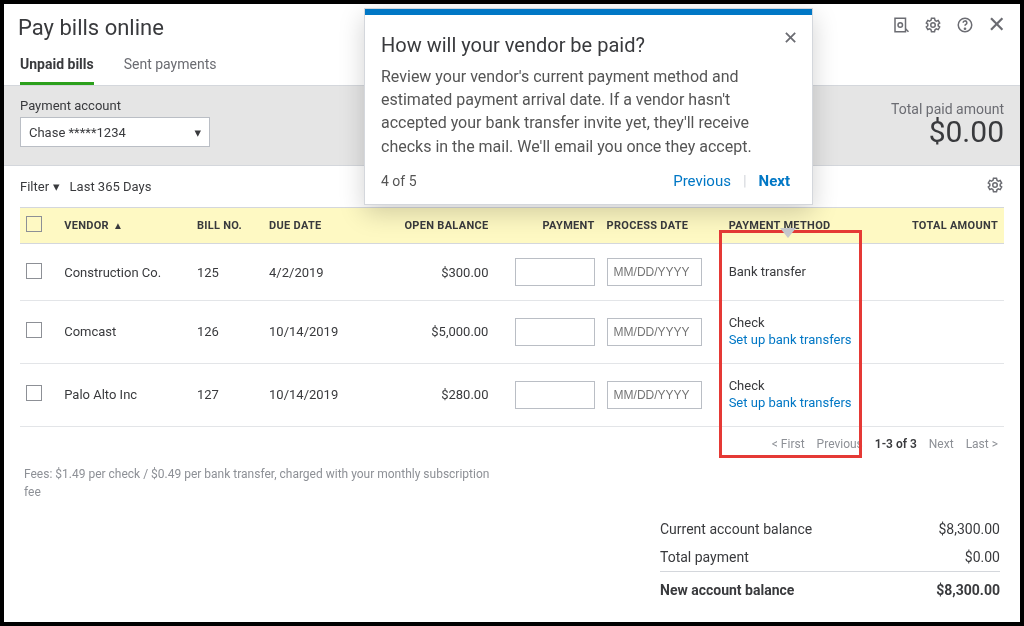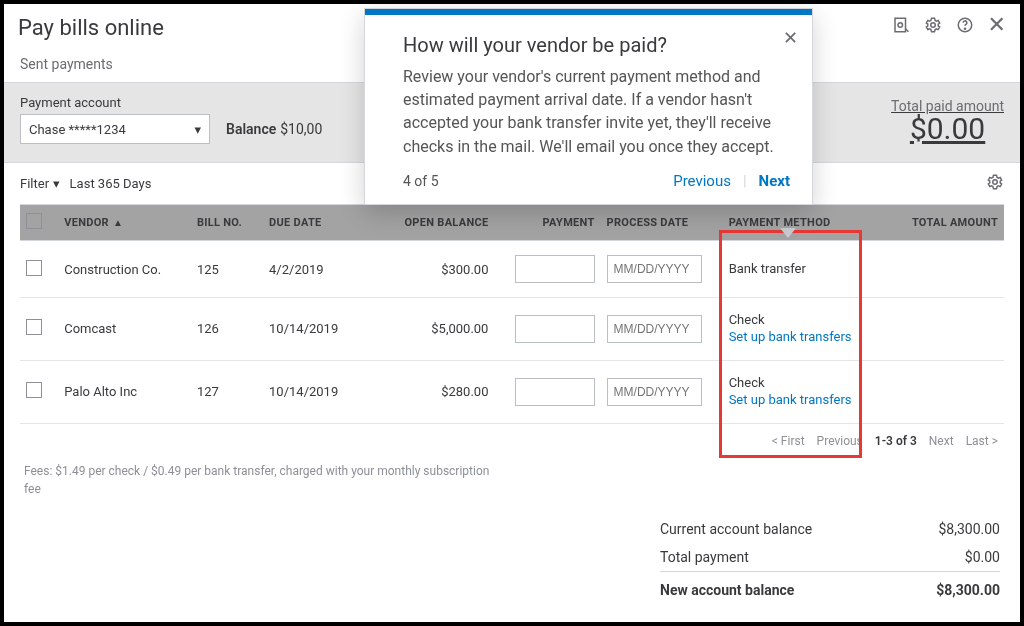--- a/index.html
+++ b/index.html
@@ -11,29 +11,29 @@
   .header-icons span, .header-icons svg { font-size:18px; cursor:pointer; }
   .tabs { display:flex; gap:30px; padding:0 16px; border-bottom:1px solid #d4d7dc; }
   .tab { padding:6px 0 10px 0; font-size:14px; color:#6b6c72; cursor:pointer; }
   .tab.active { color:#393a3d; font-weight:700; border-bottom:3px solid #2ca01c; }
   .accountbar { display:flex; align-items:flex-end; padding:12px 16px 18px 16px; background:#e5e5e5; border-bottom:1px solid #d4d7dc; }
   .fieldgroup label { font-size:13px; display:block; margin-bottom:4px; color:#393a3d; }
   .select { width:190px; height:30px; border:1px solid #babec5; background:#fff; display:flex; align-items:center; justify-content:space-between; padding:0 8px; font-size:13px; cursor:pointer; }
   .balance { margin-left:16px; font-size:14px; color:#393a3d; display:flex; align-items:center; height:30px;}
   .balance strong { font-weight:600; margin-right:4px; }
   .spacer { flex:1; }
-  .totalpaid { text-align:center;text-decoration:underline; }
+  .totalpaid { text-align:right; }
   .totalpaid .lbl { font-size:14px; color:#6b6c72; }
   .totalpaid .amt { font-size:30px; font-weight:400; color:#393a3d; line-height:1; }
   .toolbar { display:flex; align-items:center; padding:10px 16px; font-size:13px; color:#393a3d; }
   .filter-btn { display:flex; align-items:center; gap:4px; font-weight:400; cursor:pointer; }
   .range { margin-left:10px; }
   .gear-right { margin-left:auto; color:#6b6c72; cursor:pointer; }
   table { width:calc(100% - 32px); margin:0 16px; border-collapse:collapse; font-size:13px; }
-  thead th { text-align:left; font-weight:700; font-size:11px; color:#393a3d; padding:8px 6px; border-top:1px solid #d4d7dc; border-bottom:1px solid #d4d7dc; background:#a3a3a3; letter-spacing:.3px; white-space:nowrap;}
+  thead th { text-align:left; font-weight:700; font-size:11px; color:#393a3d; padding:8px 6px; border-top:1px solid #d4d7dc; border-bottom:1px solid #d4d7dc; background:#fef9c3; letter-spacing:.3px; white-space:nowrap;}
   thead th.right, tbody td.right { text-align:right; }
   tbody td { padding:14px 6px; border-bottom:1px solid #e3e5e8; vertical-align:middle; color:#393a3d;}
   .chk { width:16px; height:16px; border:1px solid #8d9096; display:inline-block; }
   .sort-arrow { font-size:10px; margin-left:4px;}
   input.cell-in { width:80px; height:28px; border:1px solid #babec5; padding:0 6px; font-size:13px; }
   input.cell-date { width:95px; height:28px; border:1px solid #babec5; padding:0 6px; font-size:12px; color:#8d9096; }
   .link { color:#0077c5; cursor:pointer; font-size:13px; }
   .paymethod-cell { line-height:1.3; }
   .paymethod-cell .pm { color:#393a3d; }
   .highlight { position:absolute; border:3px solid #e53935; pointer-events:none; }
@@ -41,21 +41,21 @@
   .pager { display:flex; justify-content:flex-end; align-items:center; gap:12px; padding:10px 22px; font-size:12px; color:#8d9096; }
   .pager .cur { color:#393a3d; font-weight:600; }
   .pager span { cursor:default; }
   .fees { padding:4px 20px; font-size:12px; color:#8d9096; line-height:1.5; max-width:520px;}
   .summary { position:absolute; right:20px; bottom:18px; width:340px; font-size:14px; }
   .summary .row { display:flex; justify-content:space-between; padding:6px 0; }
   .summary .row.bold { font-weight:700; border-top:1px solid #d4d7dc; padding-top:10px;}
   
   .popover { position:absolute; left:360px; top:4px; width:449px; background:#fff; border:1px solid #d4d7dc; box-shadow:0 8px 24px rgba(0,0,0,.18); }
   .popover .bar { height:6px; background:#0077c5; }
-  .popover .body { padding:18px 22px 14px 38px; }
+  .popover .body { padding:18px 22px 14px 16px; }
   .popover h2 { font-size:20px; font-weight:400; margin:0 0 8px 0; color:#393a3d;}
   .popover p { font-size:16px; color:#555; margin:0 0 14px 0; line-height:1.45; }
   .popover .close-x { position:absolute; right:14px; top:18px; font-size:18px; color:#6b6c72; cursor:pointer;}
   .popover .foot { display:flex; align-items:center; }
   .popover .step { font-size:14px; color:#555; }
   .popover .navbtns { margin-left:auto; display:flex; gap:12px; align-items:center; font-size:15px;}
   .popover .prev { color:#0077c5; cursor:pointer; }
   .popover .next { color:#0077c5; font-weight:700; cursor:pointer; }
   .popover .sep { color:#d4d7dc; }
   th.col-chk{width:36px;} th.col-vendor{width:125px;} th.col-bill{width:68px;} th.col-due{width:100px;} th.col-open{width:118px;} th.col-pay{width:100px;} th.col-proc{width:115px;} th.col-pm{width:145px;} th.col-total{width:120px;}
@@ -87,34 +87,31 @@
             <circle cx="12" cy="12" r="9"></circle>
             <path d="M9.5 9a2.5 2.5 0 1 1 3.5 2.3c-.8.4-1 1-1 1.7"></path>
             <circle cx="12" cy="17" r=".8" fill="currentColor"></circle>
           </svg>
       </span>
       <span style="font-size:22px;line-height:18px;">✕</span>
     </div>
   </div>
 
   <div class="tabs">
+    <div class="tab active">Unpaid bills</div>
     <div class="tab">Sent payments</div>
   </div>
 
   <div class="accountbar">
     <div class="fieldgroup">
       <label>Payment account</label>
       <div class="select">
         <span>Chase *****1234</span>
         <span>▾</span>
       </div>
-    </div>
-    <div class="balance">
-      <strong>Balance</strong>
-      <span>$10,00</span>
     </div>
     <div class="spacer"></div>
     <div class="totalpaid">
       <div class="lbl">Total paid amount</div>
       <div class="amt">$0.00</div>
     </div>
   </div>
 
   <div class="toolbar">
     <div class="filter-btn">

